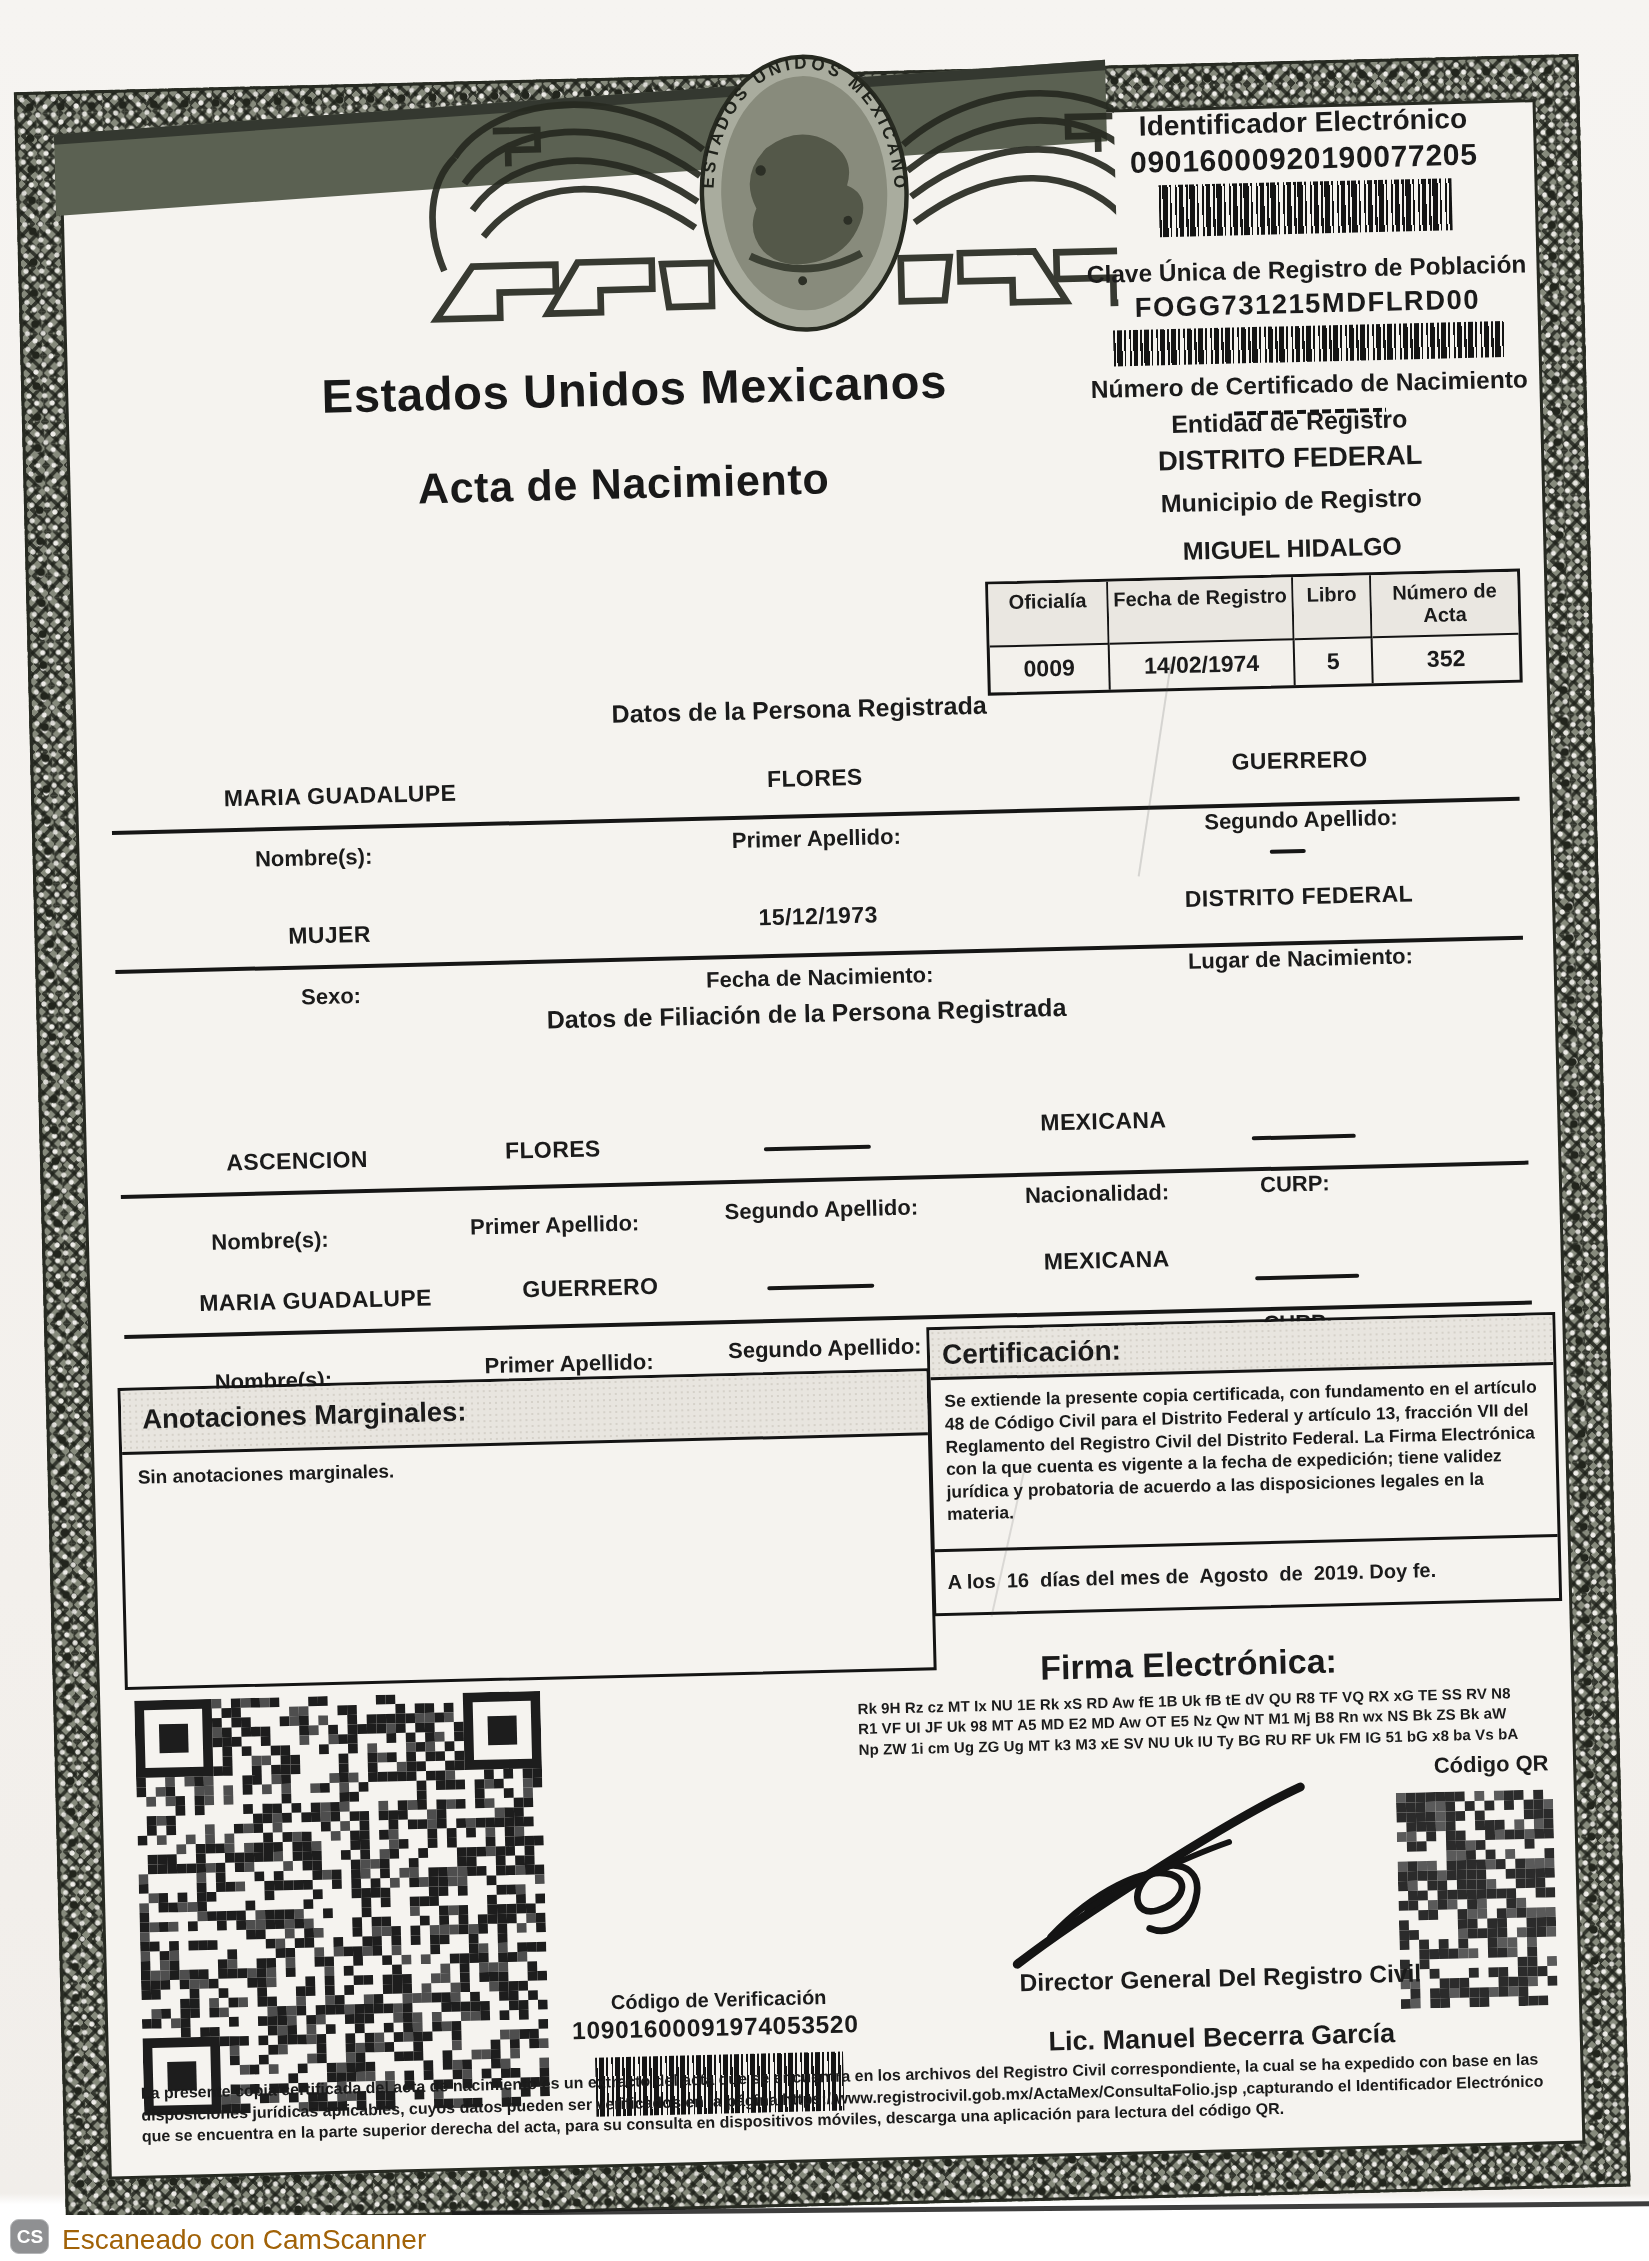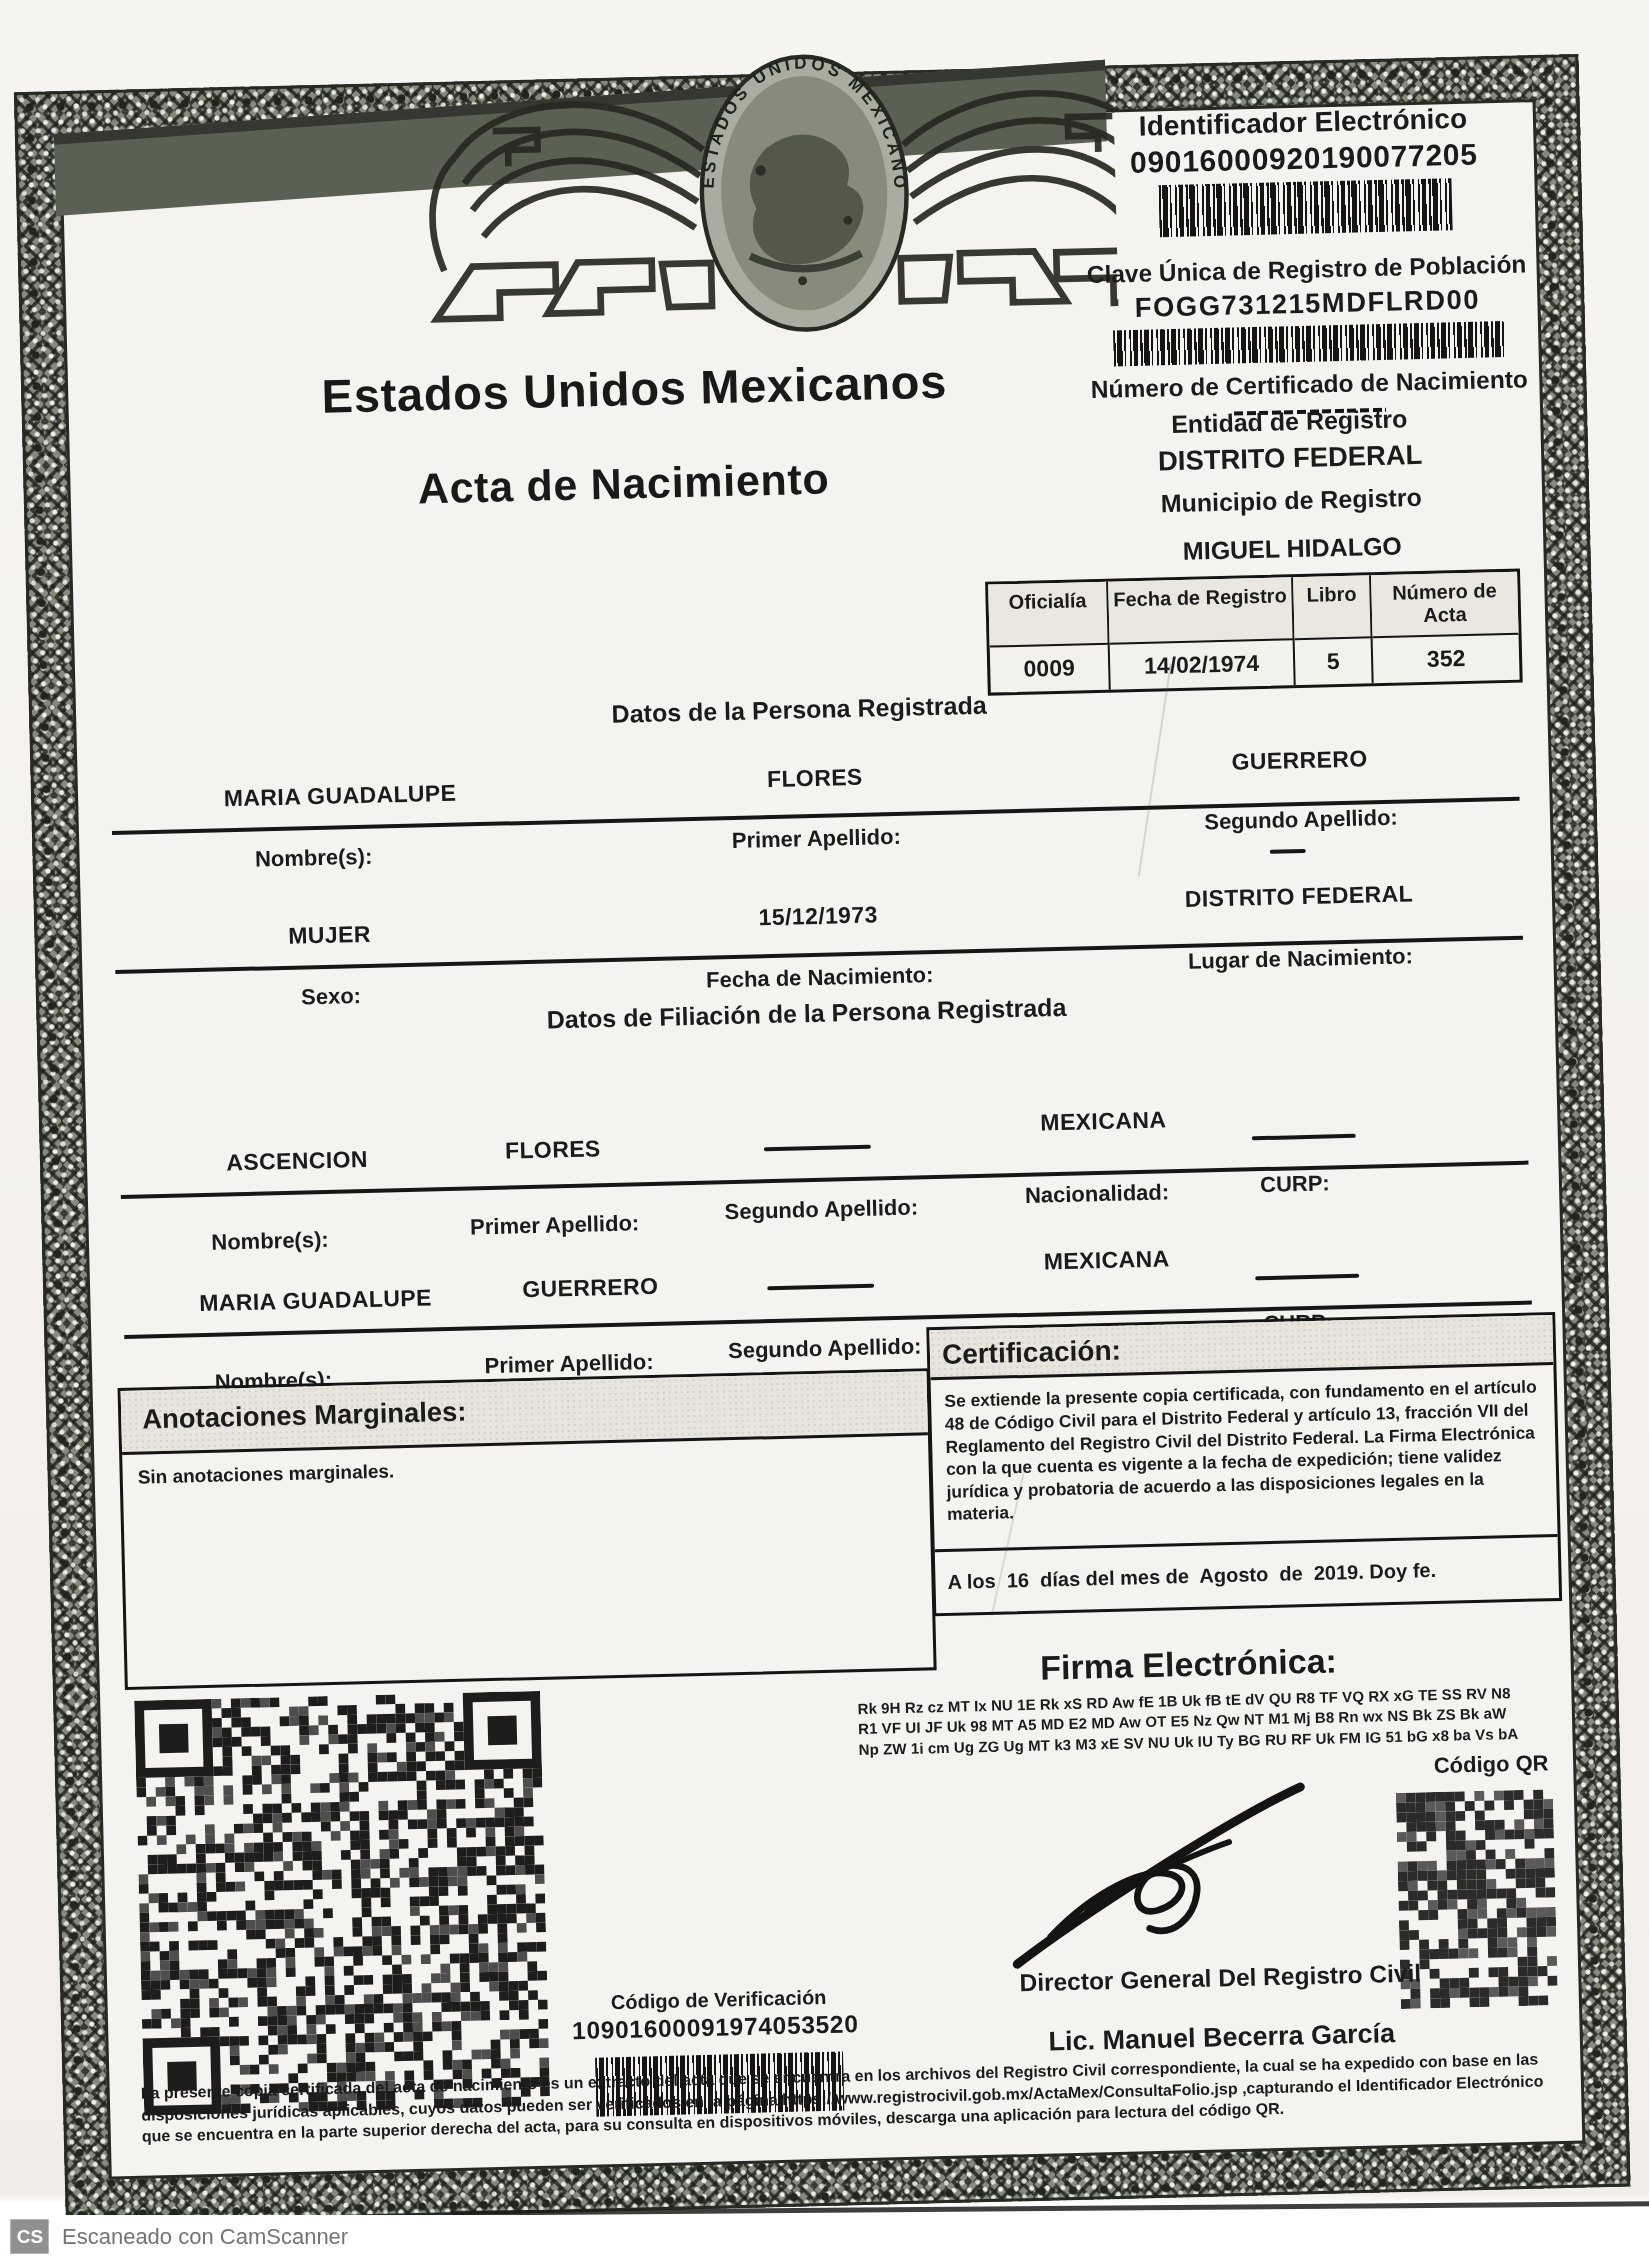--- a/index.html
+++ b/index.html
@@ -69,22 +69,22 @@
   .qrlabel{position:absolute;font-weight:700;font-size:22px;transform:translateX(-50%);white-space:nowrap;}
   .verif{position:absolute;text-align:center;font-weight:700;transform:translateX(-50%);white-space:nowrap;}
   .signer{position:absolute;font-weight:700;transform:translateX(-50%);white-space:nowrap;}
   .footnote{position:absolute;left:117px;top:2066px;width:1417px;font-weight:700;font-size:16px;line-height:21.5px;}
   .edge-line{position:absolute;left:452px;top:2206px;width:1198px;height:5.2px;background:#1c1c1c;
     transform:rotate(-0.45deg);opacity:.85;}
   .crease{position:absolute;left:1162px;top:671px;width:1.5px;height:215px;background:rgba(70,70,70,.18);transform:rotate(10deg);}
   .crease2{position:absolute;left:997px;top:1467px;width:1.5px;height:156px;background:rgba(70,70,70,.15);transform:rotate(14deg);}
   .cs-footer{position:absolute;left:0;top:2215px;width:1650px;height:47px;background:#ffffff;}
   .cs-logo{position:absolute;left:10.4px;top:4.4px;width:37px;height:33px;background:#8f9092;border:1.5px solid #b5b6b8;
-    border-radius:1px;color:#ffffff;font-weight:700;font-size:19px;text-align:center;line-height:33px;}
-  .cs-text{position:absolute;left:62px;top:9px;font-size:22px;color:#737373;}
+    border-radius:9px;color:#ffffff;font-weight:700;font-size:19px;text-align:center;line-height:33px;}
+  .cs-text{position:absolute;left:62px;top:9px;font-size:28px;color:#a16207;}
   .qrbox{position:absolute;}
   .qrbox svg{display:block;width:100%;height:100%;}
 </style>
 </head>
 <body>
 
 <div class="sheet">
 
   <div class="frame"></div>
 

